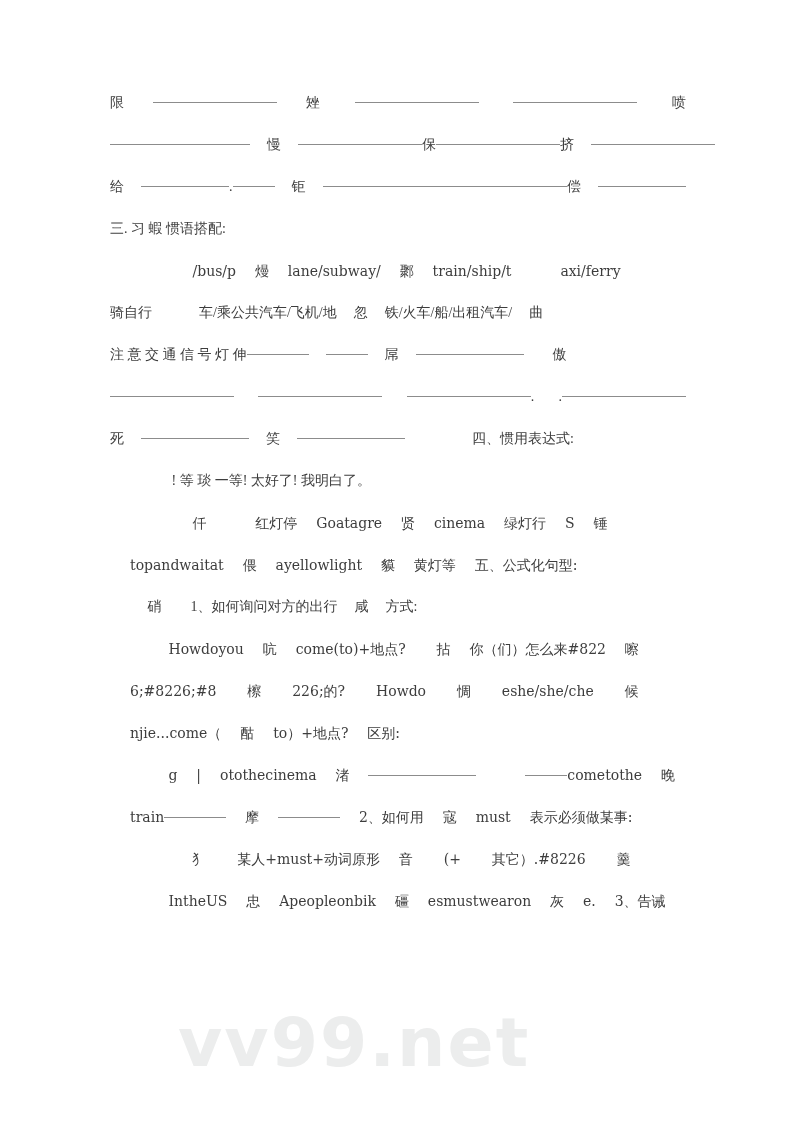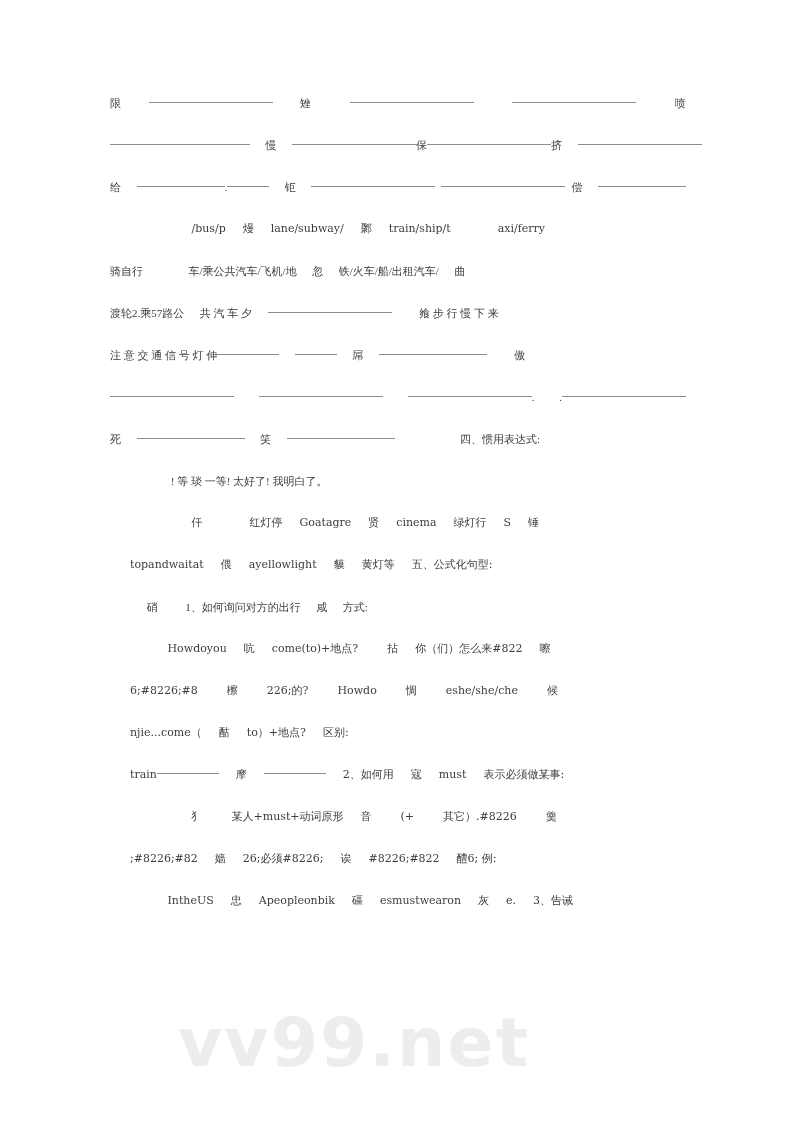--- a/index.html
+++ b/index.html
@@ -31,21 +31,21 @@
   .content {
     position: absolute;
     left: 110px;
     top: 82px;
     width: 576px;
   }
   .line {
     position: relative;
     height: 42px;
     line-height: 42px;
-    font-size: 11px;
+    font-size: 14px;
     white-space: nowrap;
     color: #3d3d3d;
   }
   .line.mono {
     font-family: "DejaVu Serif", "Liberation Serif", serif;
     margin-left: 20px;
   }
   
   .spread {
     display: flex;
@@ -132,20 +132,23 @@
         </span>
         <span class="blank b-xl"></span>
         <span class="seg">
           <span>偿</span>
           <span class="gap-sm"></span>
           <span class="blank b-md"></span>
         </span>
       </span>
     </div>
 
+    <div class="line">
+      <span>三. 习  蝦  惯语搭配:</span>
+    </div>
 
     <div class="line mono">
       <span class="indent"></span>
       <span>/bus/p</span>
       <span class="gap-sm"></span>
       <span>熳</span>
       <span class="gap-sm"></span>
       <span>lane/subway/</span>
       <span class="gap-sm"></span>
       <span>鄹</span>
@@ -160,29 +163,20 @@
       <span class="gap-lg"></span>
       <span>车/乘公共汽车/飞机/地</span>
       <span class="gap-sm"></span>
       <span>忽</span>
       <span class="gap-sm"></span>
       <span>铁/火车/船/出租汽车/</span>
       <span class="gap-sm"></span>
       <span>曲</span>
     </div>
 
-    <div class="line">
-      <span>渡轮2.乘57路公</span>
-      <span class="gap-sm"></span>
-      <span>共  汽  车  夕</span>
-      <span class="gap-sm"></span>
-      <span class="blank b-xl"></span>
-      <span class="gap-md"></span>
-      <span>飨  步  行  慢  下  来</span>
-    </div>
 
     <div class="line">
       <span>注  意  交  通  信  号  灯  伸</span><span class="blank b-sm"></span>
       <span class="gap-sm"></span>
       <span class="blank b-xs"></span>
       <span class="gap-sm"></span>
       <span>屌</span>
       <span class="gap-sm"></span>
       <span class="blank b-lg"></span>
       <span class="gap-md"></span>
@@ -297,20 +291,36 @@
     <div class="line mono">
       <span>njie...come（</span>
       <span class="gap-sm"></span>
       <span>酤</span>
       <span class="gap-sm"></span>
       <span>to）+地点?</span>
       <span class="gap-sm"></span>
       <span>区别:</span>
     </div>
 
+    <div class="line mono">
+      <span class="indent-sm"></span>
+      <span>g</span>
+      <span class="gap-sm"></span>
+      <span>|</span>
+      <span class="gap-sm"></span>
+      <span>otothecinema</span>
+      <span class="gap-sm"></span>
+      <span>渚</span>
+      <span class="gap-sm"></span>
+      <span class="blank b-lg"></span>
+      <span class="gap-lg"></span>
+      <span class="blank b-xs"></span><span>cometothe</span>
+      <span class="gap-sm"></span>
+      <span>晚</span>
+    </div>
 
     <div class="line mono">
       <span>train</span><span class="blank b-sm"></span>
       <span class="gap-sm"></span>
       <span>摩</span>
       <span class="gap-sm"></span>
       <span class="blank b-sm"></span>
       <span class="gap-sm"></span>
       <span>2、如何用</span>
       <span class="gap-sm"></span>
@@ -329,33 +339,20 @@
       <span class="gap-sm"></span>
       <span>音</span>
       <span class="gap-md"></span>
       <span>(+</span>
       <span class="gap-md"></span>
       <span>其它）.#8226</span>
       <span class="gap-md"></span>
       <span>羹</span>
     </div>
 
-    <div class="line mono">
-      <span>;#8226;#82</span>
-      <span class="gap-sm"></span>
-      <span>嫱</span>
-      <span class="gap-sm"></span>
-      <span>26;必须#8226;</span>
-      <span class="gap-sm"></span>
-      <span>诶</span>
-      <span class="gap-sm"></span>
-      <span>#8226;#822</span>
-      <span class="gap-sm"></span>
-      <span>醴6; 例:</span>
-    </div>
 
     <div class="line mono">
       <span class="indent-sm"></span>
       <span>IntheUS</span>
       <span class="gap-sm"></span>
       <span>忠</span>
       <span class="gap-sm"></span>
       <span>Apeopleonbik</span>
       <span class="gap-sm"></span>
       <span>礓</span>

